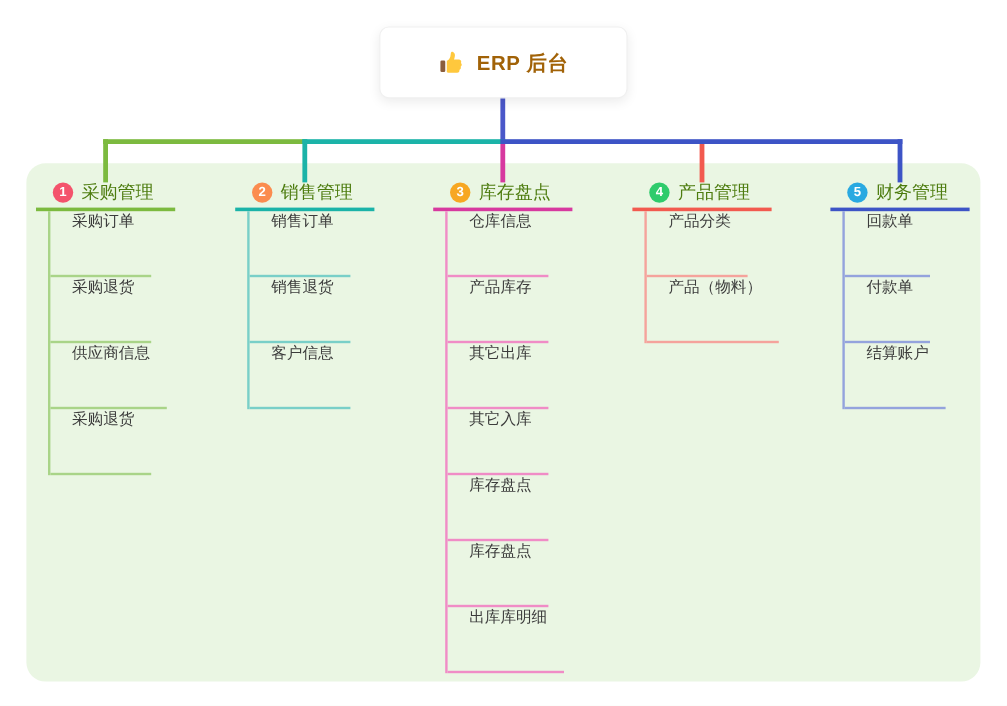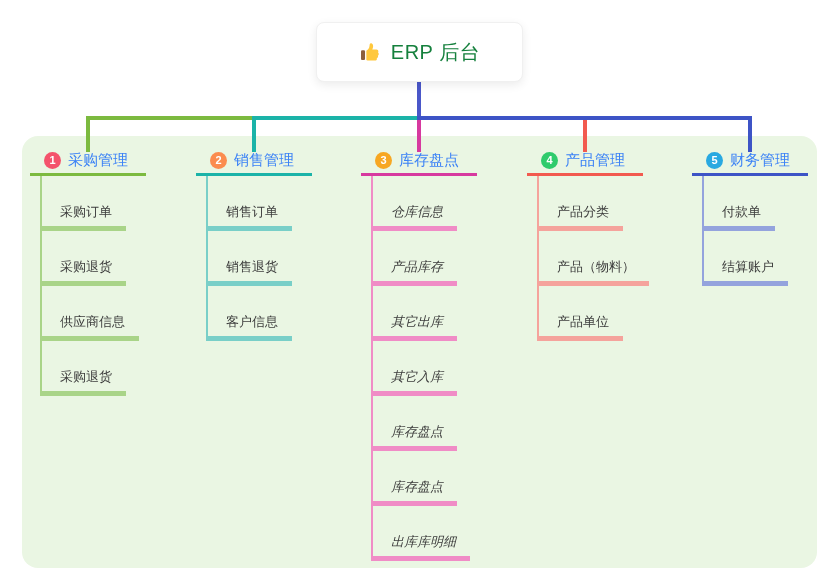--- a/index.html
+++ b/index.html
@@ -12,40 +12,40 @@
     border-radius:16px;background:#EAF6E3;
   }
   
   .root-node{
     position:absolute;left:316px;top:22px;width:207px;height:60px;
     background:#fff;border:1px solid #f0f0f0;border-radius:8px;
     box-shadow:0 3px 10px rgba(0,0,0,.08);
     display:flex;align-items:center;justify-content:center;gap:10px;
     box-sizing:border-box;
   }
-  .root-label{font-size:20px;font-weight:400;color:#15803d;letter-spacing:.5px;}
+  .root-label{font-size:17px;font-weight:700;color:#a16207;letter-spacing:.5px;}
   .thumb{display:flex;align-items:center;}
   
   .conn{position:absolute;}
   
   .branch{position:absolute;top:147px;width:160px;}
   .branch-header{
     width:116px;height:26px;display:flex;align-items:center;
     border-bottom:3px solid #000;box-sizing:content-box;cursor:pointer;
   }
   .badge{
     width:17px;height:17px;border-radius:50%;margin-left:14px;flex:0 0 17px;
     display:flex;align-items:center;justify-content:center;
   }
   .badge-num{font-size:11px;font-weight:bold;color:#fff;line-height:1;}
-  .branch-label{margin-left:7px;font-size:15px;font-weight:500;color:#3b82f6;white-space:nowrap;}
+  .branch-label{margin-left:7px;font-size:15px;font-weight:500;color:#4d7c0f;white-space:nowrap;}
   .children{margin-left:10px;border-left:2px solid #000;}
   .child{
-    height:55px;box-sizing:border-box;border-bottom:5px solid #404040;
-    display:flex;align-items:flex-end;width:max-content;
+    height:55px;box-sizing:border-box;border-bottom:2px solid #404040;
+    display:flex;width:max-content;
     padding:0 14px 6px 18px;cursor:pointer;
   }
   .child-label{font-size:13px;color:#3c3c3c;white-space:nowrap;line-height:1.2;}
 </style>
 </head>
 <body>
 
 <div class="page">
 
   <div class="panel"></div>
@@ -122,21 +122,21 @@
 </div>
   </div>
 
   <div class="branch" style="left: 361px;">
     <div class="branch-header" style="border-bottom-color: rgb(215, 57, 159);">
       <span class="badge" style="background: rgb(247, 167, 34);">
         <span class="badge-num">3</span>
       </span>
       <span class="branch-label">库存盘点</span>
     </div>
-    <div class="children" style="border-left-color: rgb(240, 140, 198); font-style: italic;">
+    <div class="children" style="border-left-color: rgb(240, 140, 198);">
   <div class="child" style="border-bottom-color: rgb(240, 140, 198);">
     <span class="child-label">仓库信息</span>
   </div>
 
   <div class="child" style="border-bottom-color: rgb(240, 140, 198);">
     <span class="child-label">产品库存</span>
   </div>
 
   <div class="child" style="border-bottom-color: rgb(240, 140, 198);">
     <span class="child-label">其它出库</span>
@@ -169,34 +169,34 @@
     </div>
     <div class="children" style="border-left-color: rgb(245, 163, 156);">
   <div class="child" style="border-bottom-color: rgb(245, 163, 156);">
     <span class="child-label">产品分类</span>
   </div>
 
   <div class="child" style="border-bottom-color: rgb(245, 163, 156);">
     <span class="child-label">产品（物料）</span>
   </div>
 
-  <div class="child" style="border-bottom-color: rgb(245, 163, 156);">
-    <span class="child-label">产品单位</span>
-  </div>
 </div>
   </div>
 
   <div class="branch" style="left: 692px;">
     <div class="branch-header" style="border-bottom-color: rgb(61, 84, 198);">
       <span class="badge" style="background: rgb(41, 169, 225);">
         <span class="badge-num">5</span>
       </span>
       <span class="branch-label">财务管理</span>
     </div>
     <div class="children" style="border-left-color: rgb(148, 163, 221);">
+  <div class="child" style="border-bottom-color: rgb(148, 163, 221);">
+    <span class="child-label">回款单</span>
+  </div>
 
   <div class="child" style="border-bottom-color: rgb(148, 163, 221);">
     <span class="child-label">付款单</span>
   </div>
 
   <div class="child" style="border-bottom-color: rgb(148, 163, 221);">
     <span class="child-label">结算账户</span>
   </div>
 </div>
   </div>

